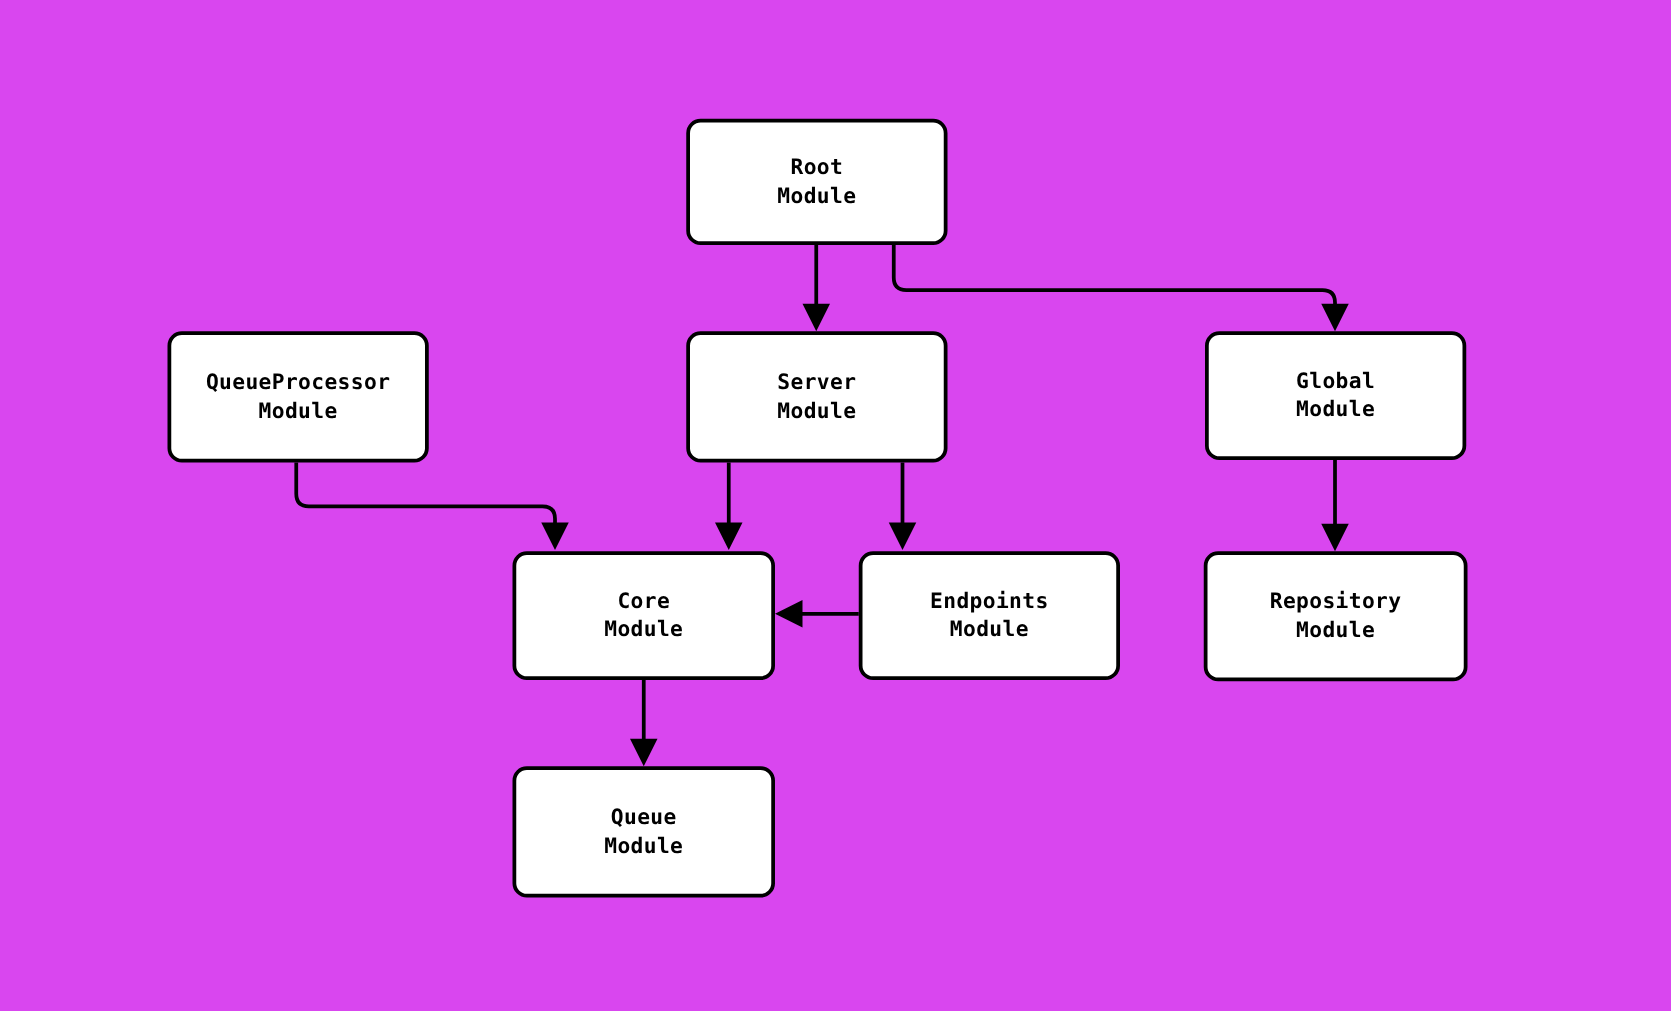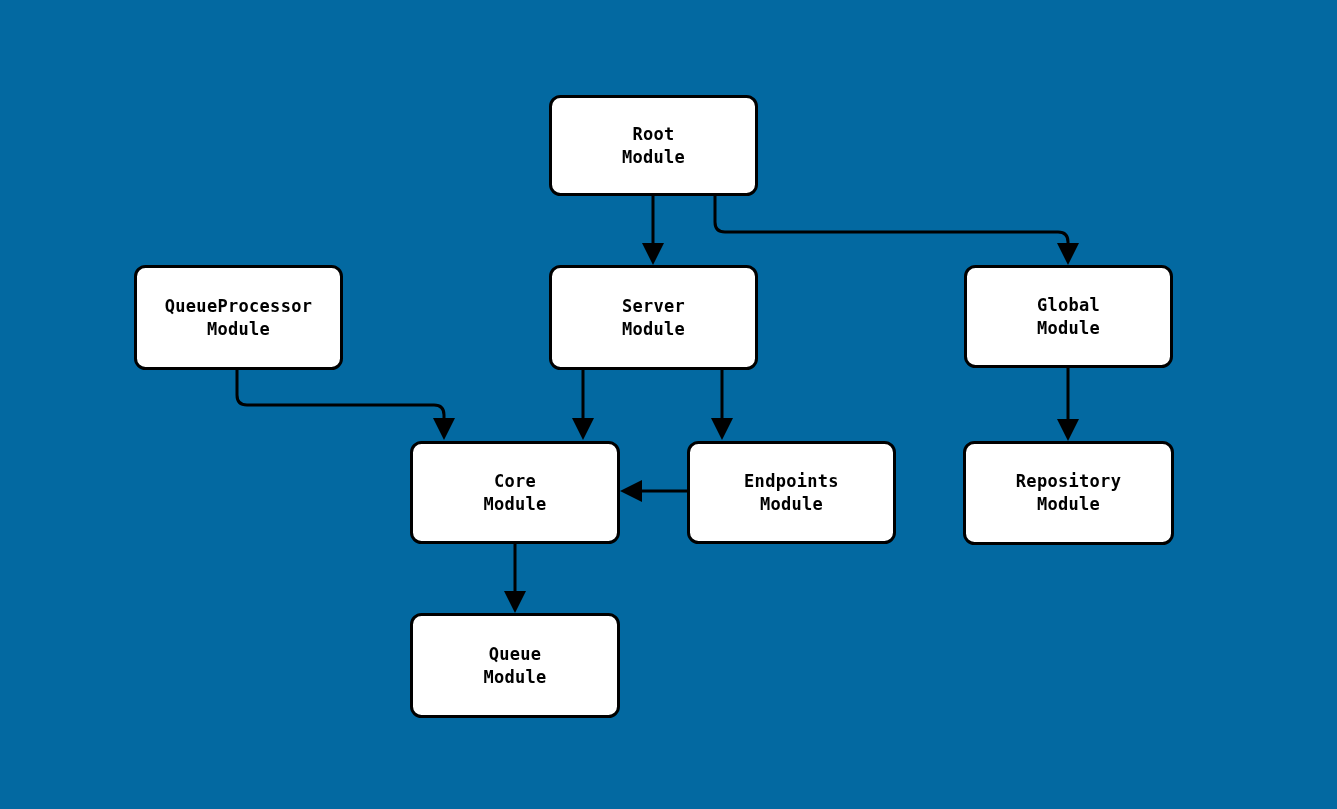--- a/index.html
+++ b/index.html
@@ -5,21 +5,21 @@
 <style>
   html, body {
     margin: 0;
     padding: 0;
     background: #ffffff;
   }
   #diagram-canvas {
     position: relative;
     width: 1337px;
     height: 809px;
-    background: #0369a1;
+    background: #d946ef;
     overflow: hidden;
     font-family: "DejaVu Sans Mono", "Liberation Mono", monospace;
   }
   svg.diagram-svg {
     position: absolute;
     left: 0;
     top: 0;
     width: 1337px;
     height: 809px;
     display: block;

